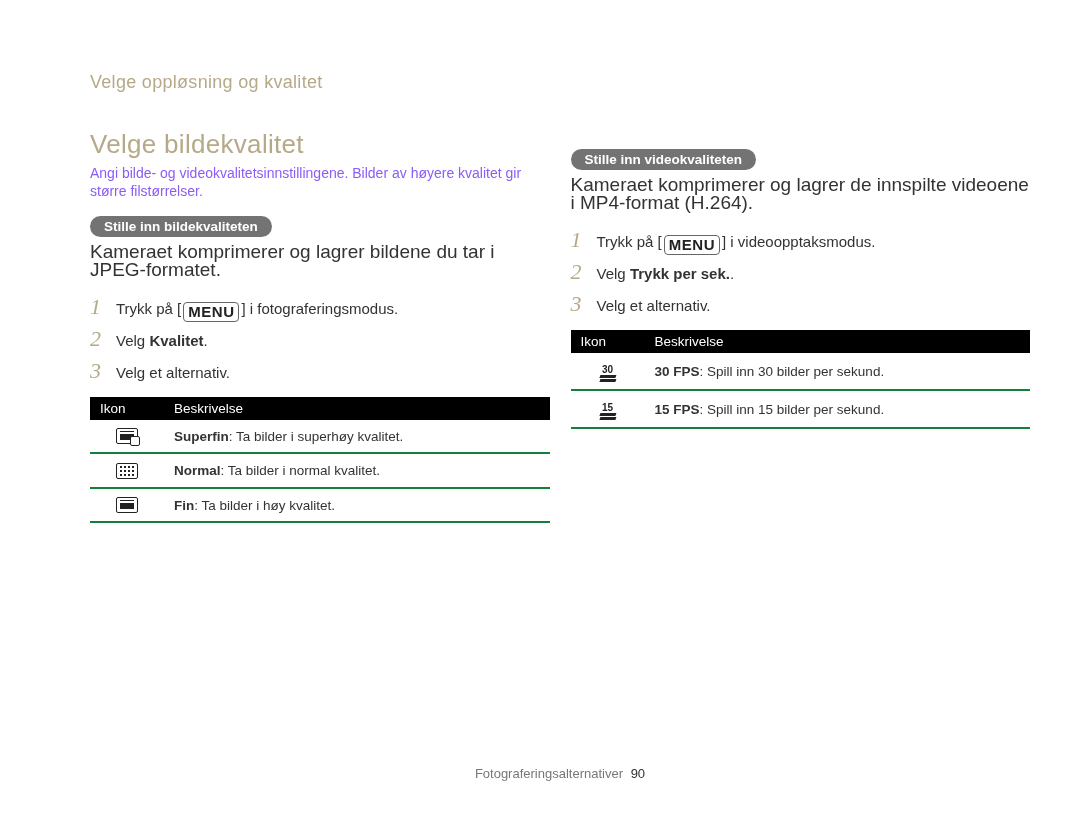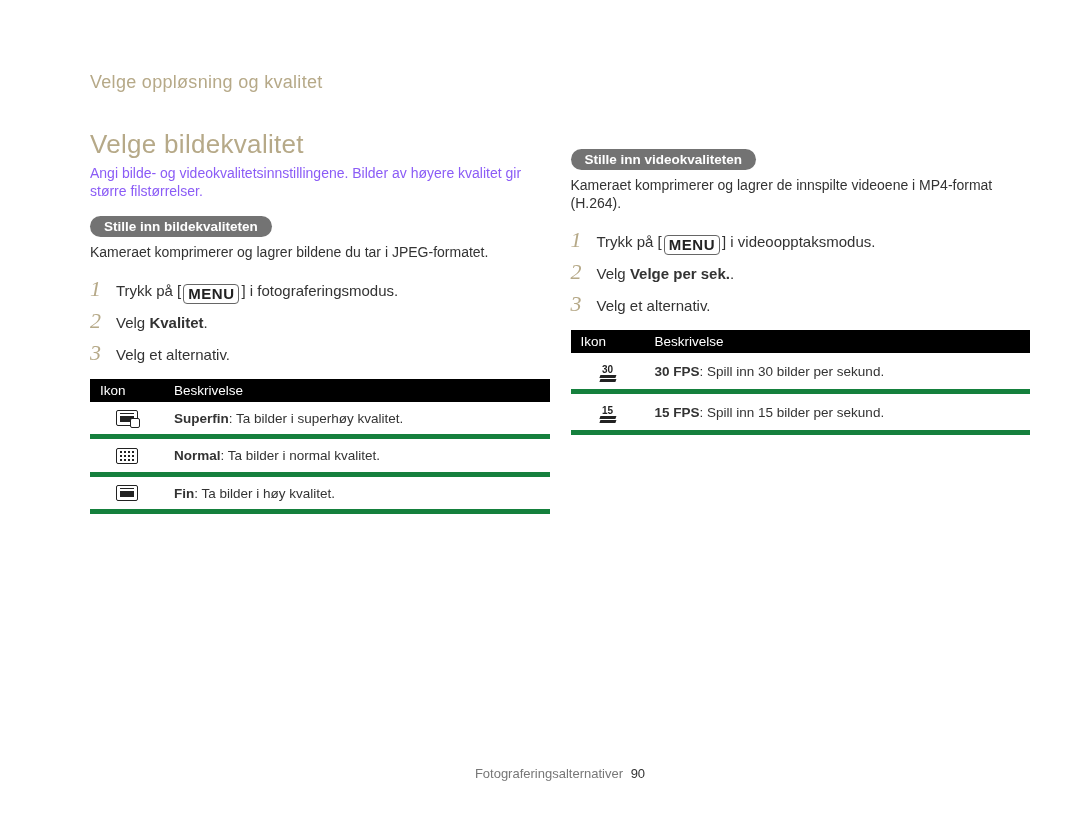--- a/index.html
+++ b/index.html
@@ -52,21 +52,21 @@
     display: inline-block;
     background: #737373;
     color: #fff;
     font-weight: 600;
     font-size: 13.5px;
     padding: 3px 14px;
     border-radius: 12px;
     margin: 16px 0 6px 0;
   }
   .body-text {
-    font-size: 14px;
+    font-size: 19px;
     line-height: 18px;
     color: #333;
     margin-bottom: 14px;
   }
   ol.steps {
     list-style: none;
     padding: 0;
     margin: 4px 0 12px 0;
   }
   ol.steps li {
@@ -119,21 +119,21 @@
     text-align: left;
     font-weight: 400;
     padding: 4px 10px;
     font-size: 13.5px;
   }
   table.icon-table th:first-child {
     width: 54px;
   }
   table.icon-table td {
     padding: 8px 10px;
-    border-bottom: 5px solid #15803d;
+    border-bottom: 2px solid #15803d;
     vertical-align: middle;
     color: #333;
   }
   table.icon-table td.icon-cell {
     text-align: center;
     width: 54px;
   }
   .icon-box {
     display: inline-block;
     width: 20px;
@@ -263,21 +263,21 @@
       <ol class="steps">
         <li>
           <span class="step-num">1</span>
           <span class="step-text">
             <span>Trykk på [</span><span class="menu-label">MENU</span><span>] i videoopptaksmodus.</span>
           </span>
         </li>
         <li>
           <span class="step-num">2</span>
           <span class="step-text">
-            <span>Velg </span><span class="b">Velge per sek.</span><span>.</span>
+            <span>Velg </span><span class="b">Trykk per sek.</span><span>.</span>
           </span>
         </li>
         <li>
           <span class="step-num">3</span>
           <span class="step-text">Velg et alternativ.</span>
         </li>
       </ol>
 
       <table class="icon-table">
         <thead>

